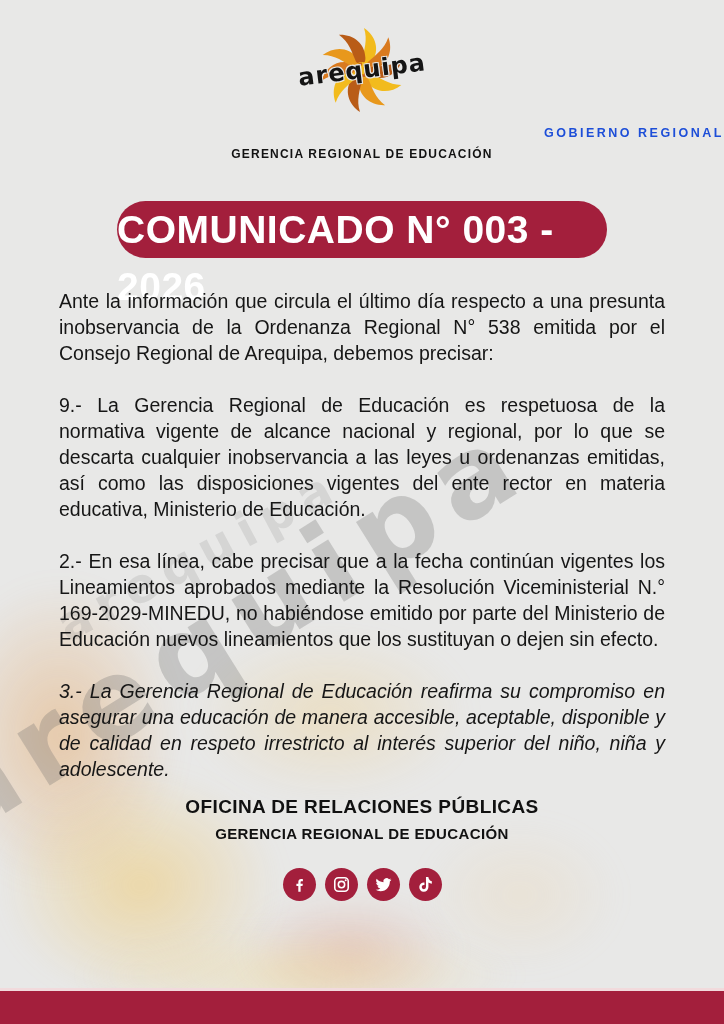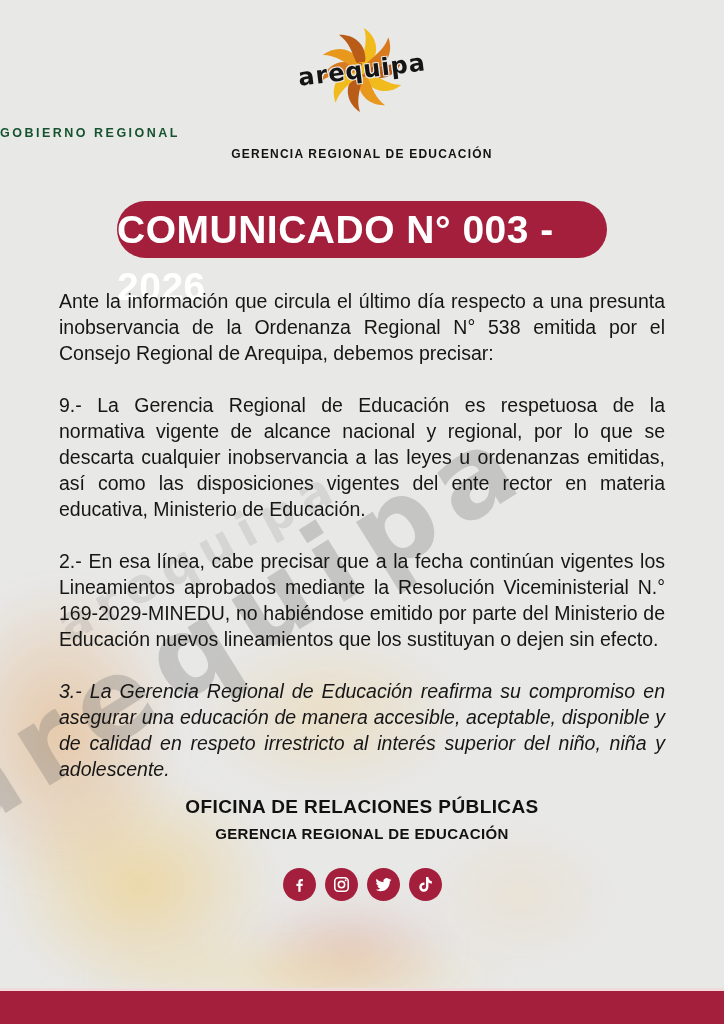--- a/index.html
+++ b/index.html
@@ -34,22 +34,22 @@
   .logo-wrap{position:relative;width:100%;height:100px;padding-top:20px;}
   .sun{display:block;margin:0 auto;width:122px;height:100px;}
   .logo-text{
     position:absolute;left:50%;top:70px;
     transform:translate(-50%,-50%) rotate(-7deg);
     font-family:"DejaVu Sans",sans-serif;font-weight:bold;
     font-size:24px;letter-spacing:1px;color:#151515;
     text-shadow:-1px -1px 0 #e9e9e8,1px -1px 0 #e9e9e8,-1px 1px 0 #e9e9e8,1px 1px 0 #e9e9e8;
   }
   .org1{
-    margin-top:6px;text-align:left;font-weight:bold;font-size:12.5px;
-    letter-spacing:2.5px;color:#14532d;
+    margin-top:6px;text-align:right;font-weight:bold;font-size:12.5px;
+    letter-spacing:2.5px;color:#1d4ed8;
   }
   .org2{
     margin-top:7px;text-align:center;font-weight:bold;font-size:12px;
     letter-spacing:1.2px;color:#121212;
   }
   
   .banner{
     width:490px;height:57px;margin:40px auto 0;
     background:var(--accent-maroon,#a31f3c);
     border-radius:30px;

